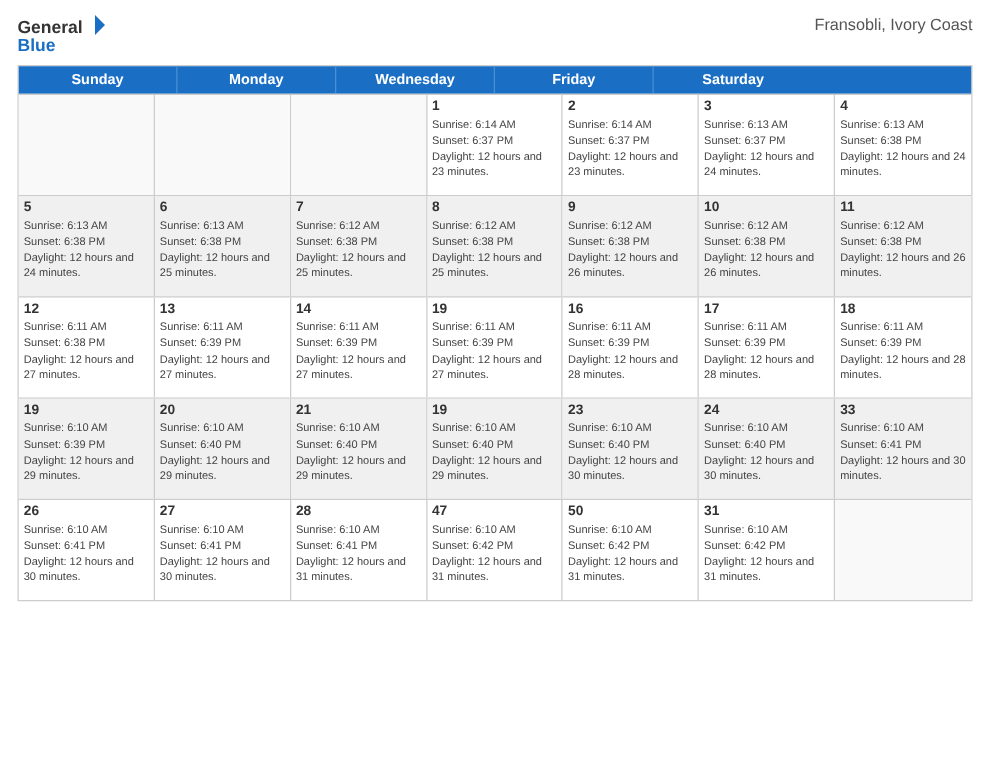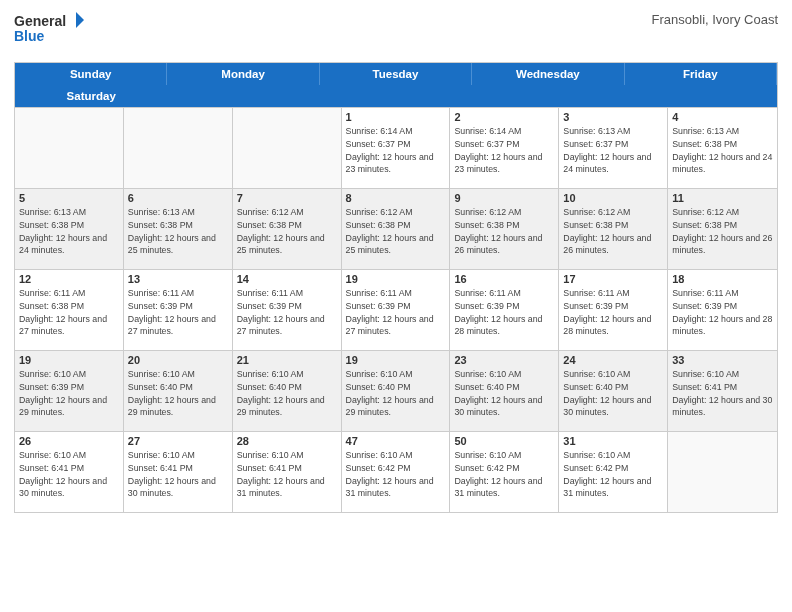--- a/index.html
+++ b/index.html
@@ -9,21 +9,20 @@
       width: 792px;
       height: 612px;
       overflow: hidden;
     }
     .page {
       width: 792px;
       height: 440px;
       padding: 10px 14px;
       display: flex;
       flex-direction: column;
-      gap: 10px;
     }
     .header {
       display: flex;
       justify-content: space-between;
       align-items: flex-start;
       margin-bottom: 6px;
     }
     .logo {
       display: flex;
       align-items: center;
@@ -43,21 +42,21 @@
       color: #555;
       margin-top: 2px;
       text-align: center;
     }
     .calendar {
       border: 1px solid #ccc;
       flex: 1;
     }
     .cal-header-row {
       display: grid;
-      grid-template-columns: repeat(5, 1fr);
+      grid-template-columns: repeat(6, 1fr);
       background: #1a6fc4;
     }
     .cal-header-cell {
       color: #fff;
       font-size: 11.5px;
       font-weight: bold;
       text-align: center;
       padding: 5px 2px;
       border-right: 1px solid #4a8fd4;
     }
@@ -109,21 +108,20 @@
 </div>
     <div class="title-block">
       <div class="title-location">Fransobli, Ivory Coast</div>
     </div>
   </div>
 
   <div class="calendar">
     <div class="cal-header-row">
       <div class="cal-header-cell">Sunday</div>
       <div class="cal-header-cell">Monday</div>
-      <div class="cal-header-cell">Tuesday</div>
       <div class="cal-header-cell">Wednesday</div>
       <div class="cal-header-cell">Friday</div>
       <div class="cal-header-cell">Saturday</div>
     </div>
     <div class="cal-body" id="cal-body">
     <div class="cal-row">
           <div class="cal-cell empty"></div>
           <div class="cal-cell empty"></div>
           <div class="cal-cell empty"></div>
           <div class="cal-cell">

